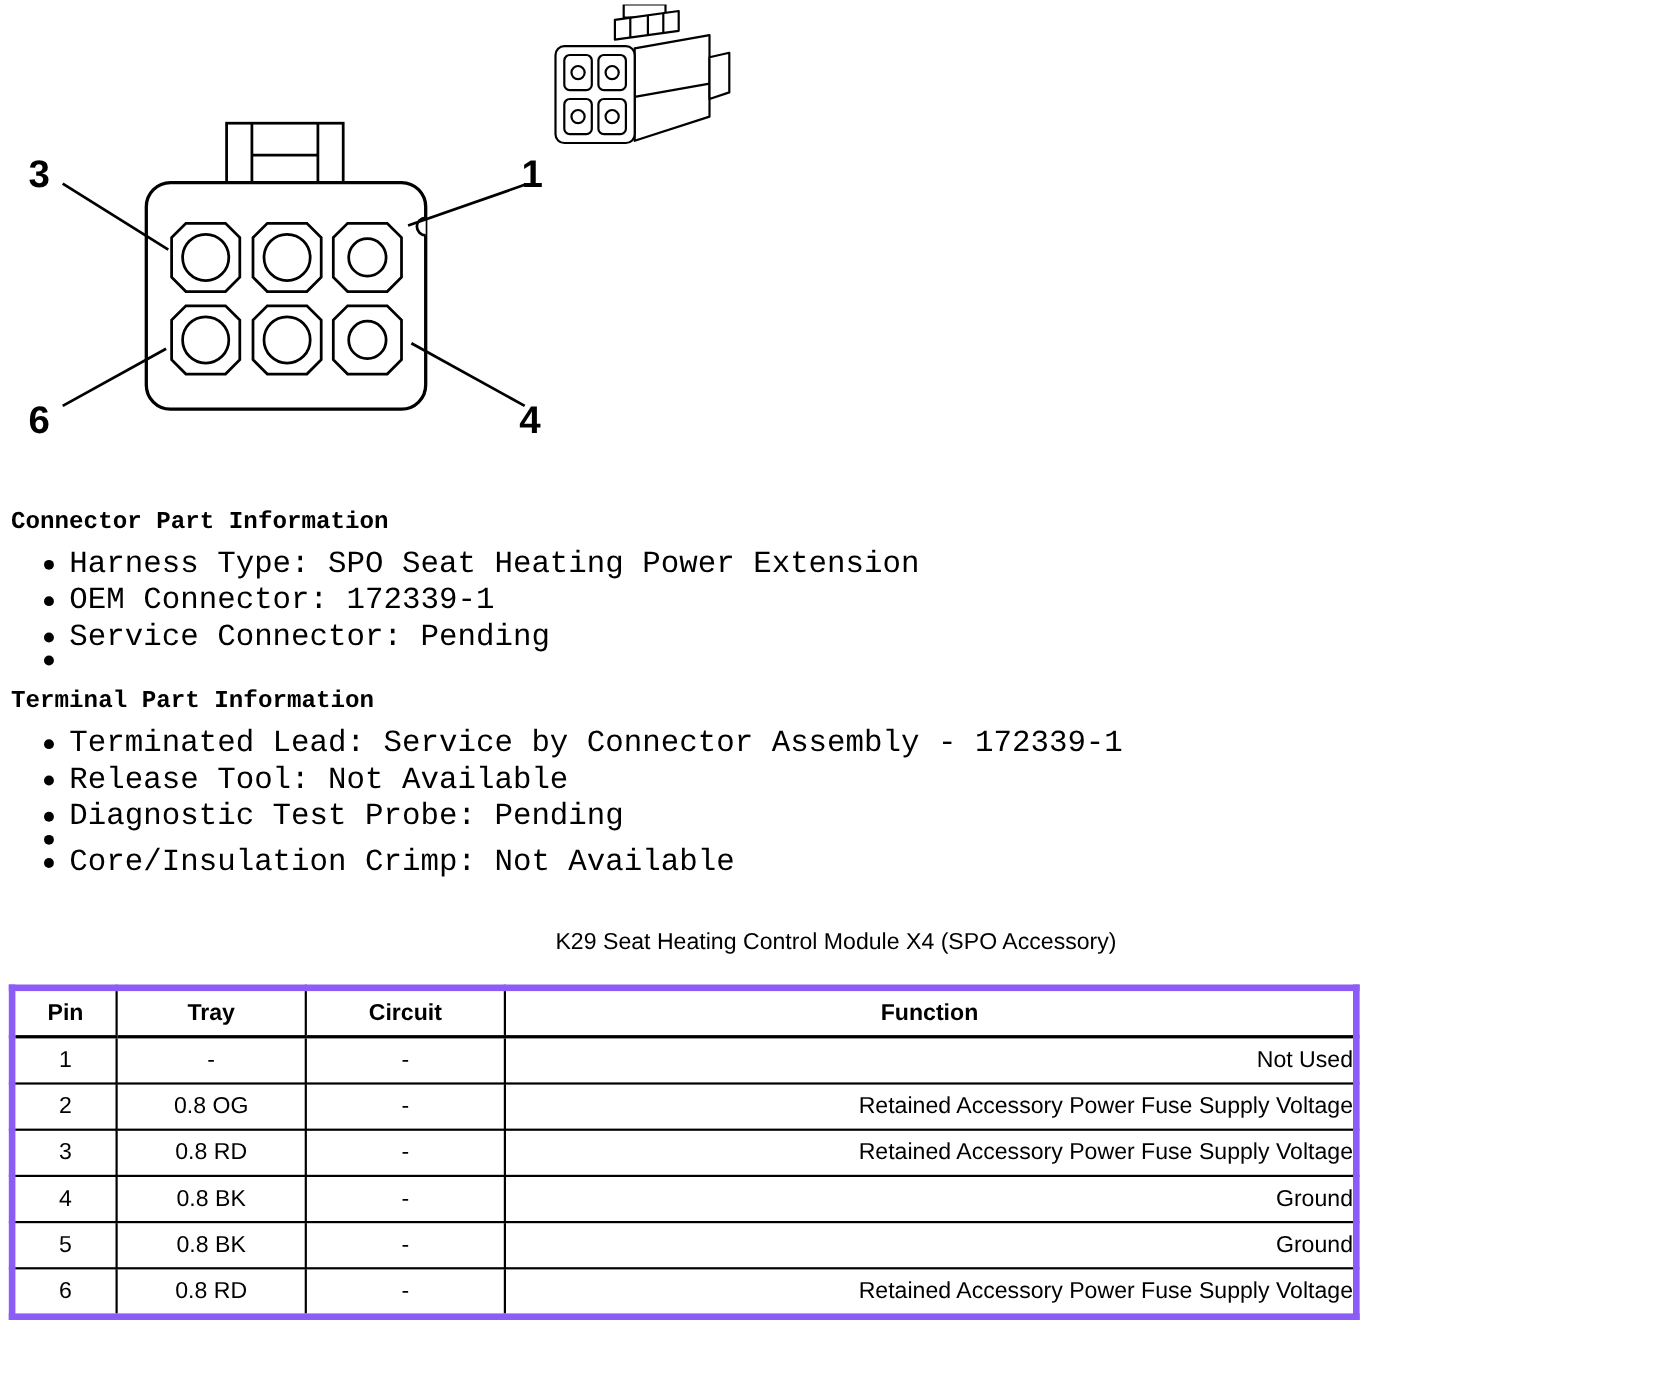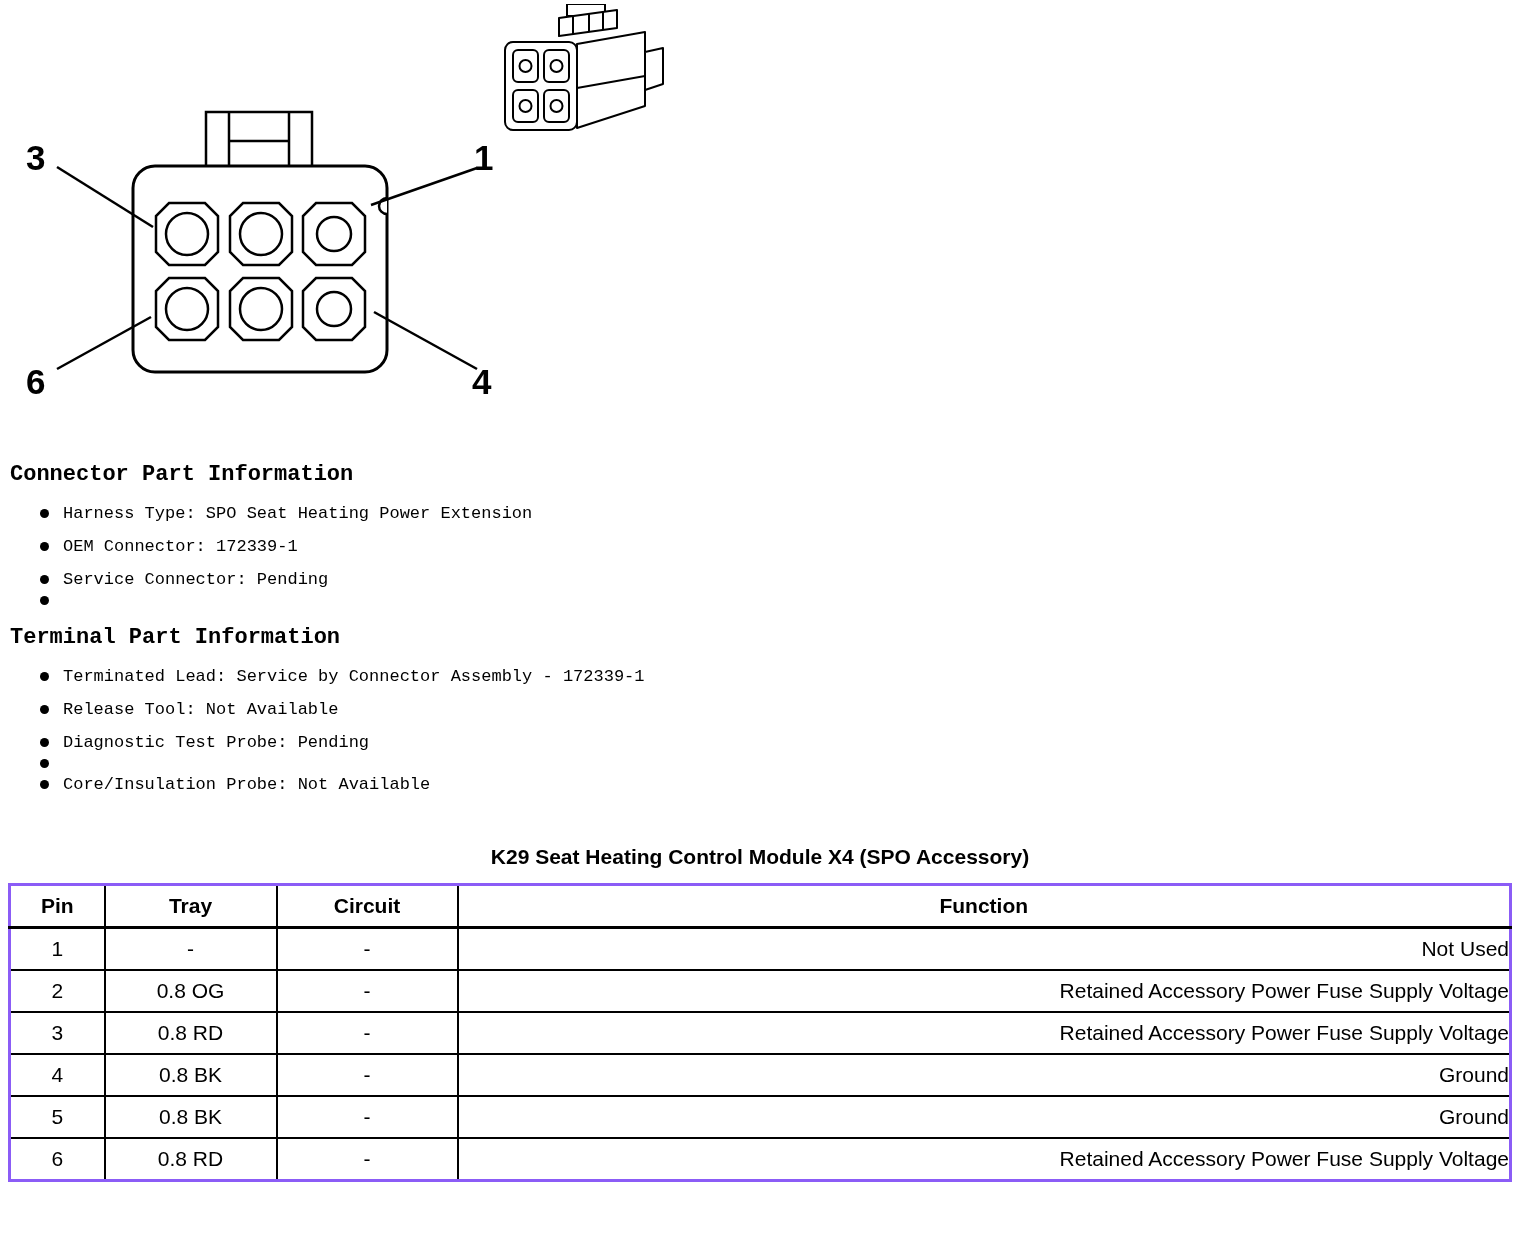--- a/index.html
+++ b/index.html
@@ -34,42 +34,42 @@
   }
   .bullet-list {
     list-style: none;
     margin: 6px 0 20px 0;
     padding: 0 0 0 30px;
   }
   .bullet-item {
     display: flex;
     align-items: center;
     gap: 14px;
-    font-size: 17px;
+    font-size: 28px;
     line-height: 33px;
   }
   .bullet {
     width: 9px;
     height: 9px;
     border-radius: 50%;
     background: #000;
     flex: none;
   }
   .table-title {
     text-align: center;
     font-size: 21px;
-    font-weight: 700;
-    margin: 44px 0 14px 0;
+    font-weight: 400;
+    margin: 44px 0 26px 0;
   }
   table.pin-table {
     border-collapse: collapse;
     table-layout: fixed;
-    width: 1504px;
+    width: 1228px;
     margin: 0 8px;
-    border: 3px solid #8b5cf6;
+    border: 6px solid #8b5cf6;
   }
   table.pin-table col.c-pin     { width: 95px; }
   table.pin-table col.c-wire    { width: 172px; }
   table.pin-table col.c-circuit { width: 181px; }
   table.pin-table th, table.pin-table td {
     border: 2px solid #000;
     height: 40px;
     font-size: 21px;
     text-align: center;
     padding: 0;
@@ -195,21 +195,21 @@
       </li>
       <li class="bullet-item">
         <span class="bullet"></span>
         <span>Diagnostic Test Probe: Pending</span>
       </li>
       <li class="bullet-item">
         <span class="bullet"></span>
       </li>
       <li class="bullet-item">
         <span class="bullet"></span>
-        <span>Core/Insulation Probe: Not Available</span>
+        <span>Core/Insulation Crimp: Not Available</span>
       </li>
     </ul>
   </section>
 
 </div>
 
 <div class="table-title">K29 Seat Heating Control Module X4 (SPO Accessory)</div>
 
 <table class="pin-table">
   <colgroup>

